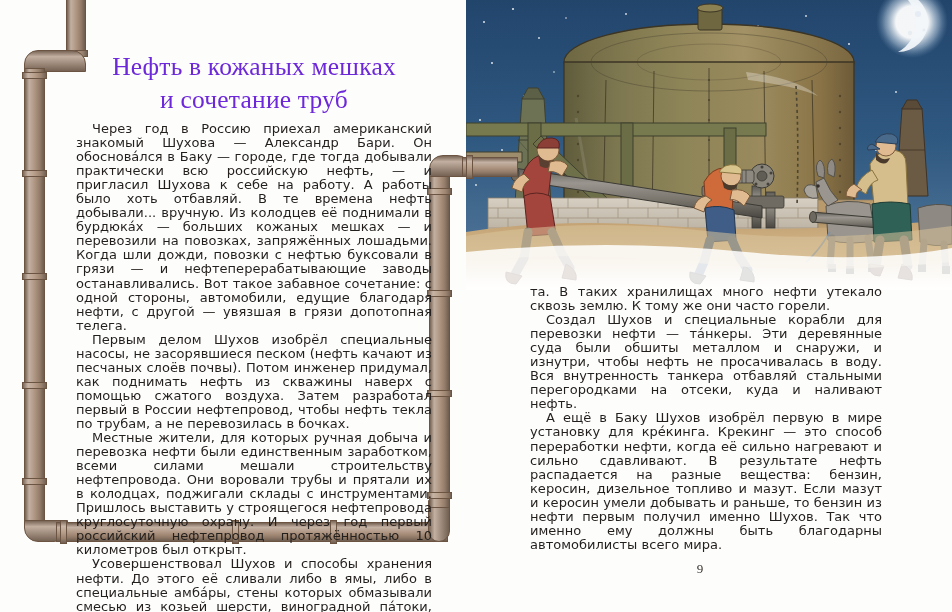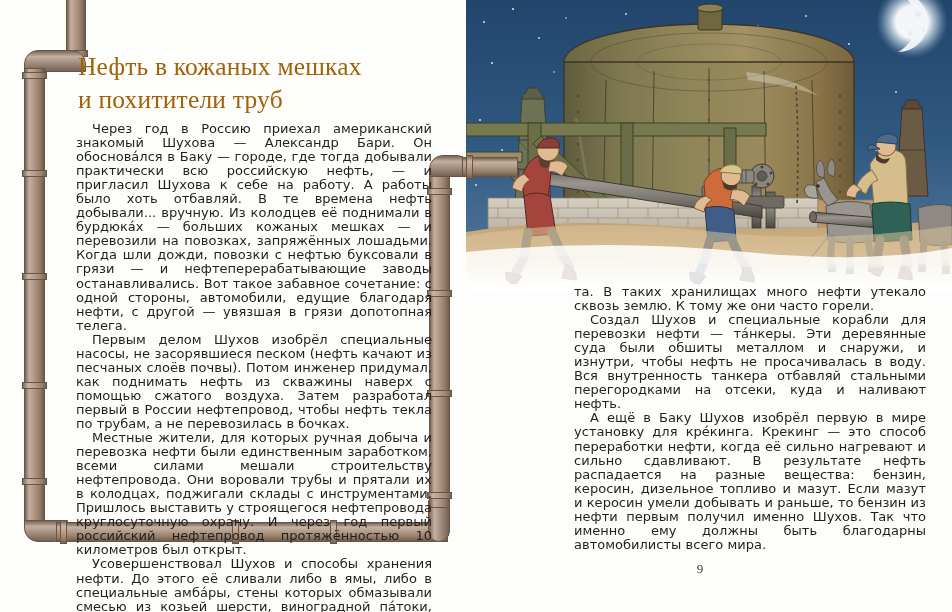--- a/index.html
+++ b/index.html
@@ -32,34 +32,34 @@
     border:1px solid #6b5442;box-sizing:border-box;}
   .coupler.h{background:
       linear-gradient(to bottom,
         rgba(0,0,0,.30) 0%, rgba(255,255,255,.32) 24%,
         rgba(255,255,255,.10) 50%, rgba(0,0,0,.12) 78%, rgba(0,0,0,.35) 100%),
       #b0957f;}
   .elbow{position:absolute;box-sizing:border-box;border:1px solid #6b5442;
       background:#a88d78;}
 
   
-  .title{position:absolute;left:78px;top:50px;width:352px;
-      color:#a16207;font-family:"Liberation Serif","DejaVu Serif",serif;
+  .title{position:absolute;left:78px;top:50px;width:352px;text-align:center;
+      color:#6d28d9;font-family:"Liberation Serif","DejaVu Serif",serif;
       font-size:25.5px;line-height:33px;font-weight:400;letter-spacing:.2px;}
   .title .ln{display:block;white-space:nowrap;}
 
   .col{position:absolute;font-family:"DejaVu Sans",sans-serif;
       font-size:13px;line-height:14.05px;color:#231f1d;
       text-align:justify;text-justify:inter-word;
       -webkit-hyphens:none;hyphens:none;letter-spacing:.02px;}
   .col p{margin:0;text-indent:16px;}
   .col p.noind{text-indent:0;}
 
   #left-col{left:76px;top:122px;width:356px;}
-  #right-col{left:530px;top:285px;width:352px;margin-left:44px;}
+  #right-col{left:530px;top:285px;width:352px;}
 
   .folio{position:absolute;left:688px;top:561px;width:24px;text-align:center;
       font-family:"Liberation Serif","DejaVu Serif",serif;font-size:13px;color:#39332f;}
 </style>
 </head>
 <body>
 
 <div class="page">
 
   <div class="illo">
@@ -365,21 +365,21 @@
   <div class="coupler" style="left:427px;top:390px;width:25px;height:7px;"></div>
   <div class="coupler" style="left:427px;top:492px;width:25px;height:7px;"></div>
 
   <div class="elbow" style="left:429px;top:155px;width:42px;height:22px;border-radius:14px 14px 0 0;
               background:linear-gradient(to bottom,rgba(0,0,0,.28),rgba(255,255,255,.30) 28%,rgba(0,0,0,.30)),#a88d78;"></div>
   <div class="pipe h" style="left:462px;top:157px;width:56px;height:20px;"></div>
   <div class="coupler h" style="left:466px;top:155px;width:7px;height:24px;"></div>
 
   <div class="title">
     <span class="ln">Нефть в кожаных мешках</span>
-    <span class="ln">и похитители труб</span>
+    <span class="ln">и сочетание труб</span>
   </div>
 
   <div class="col" id="left-col">
     <p>Через год в Россию приехал американский знакомый Шухова — Александр Бари. Он обоснова́лся в Баку — городе, где тогда добывали практически всю российскую нефть, — и пригласил Шухова к себе на работу. А работы было хоть отбавляй. В те времена нефть добывали... вручную. Из колодцев её поднимали в бурдюка́х — больших кожаных мешках — и перевозили на повозках, запряжённых лошадьми. Когда шли дожди, повозки с нефтью буксовали в грязи — и нефтеперерабатывающие заводы останавливались. Вот такое забавное сочетание: с одной стороны, автомобили, едущие благодаря нефти, с другой — увязшая в грязи допотопная телега.</p>
     <p>Первым делом Шухов изобрёл специальные насосы, не засорявшиеся песком (нефть качают из песчаных слоёв почвы). Потом инженер придумал, как поднимать нефть из скважины наверх с помощью сжатого воздуха. Затем разработал первый в России нефтепровод, чтобы нефть текла по трубам, а не перевозилась в бочках.</p>
     <p>Местные жители, для которых ручная добыча и перевозка нефти были единственным заработком, всеми силами мешали строительству нефтепровода. Они воровали трубы и прятали их в колодцах, поджигали склады с инструментами. Пришлось выставить у строящегося нефтепровода круглосуточную охрану. И через год первый российский нефтепровод протяжённостью 10 километров был открыт.</p>
     <p>Усовершенствовал Шухов и способы хранения нефти. До этого её сливали либо в ямы, либо в специальные амба́ры, стены которых обмазывали смесью из козьей шерсти, виноградной па́токи, яичного раствора и верблюжьего помё-</p>
   </div>
 
   <div class="col" id="right-col">

